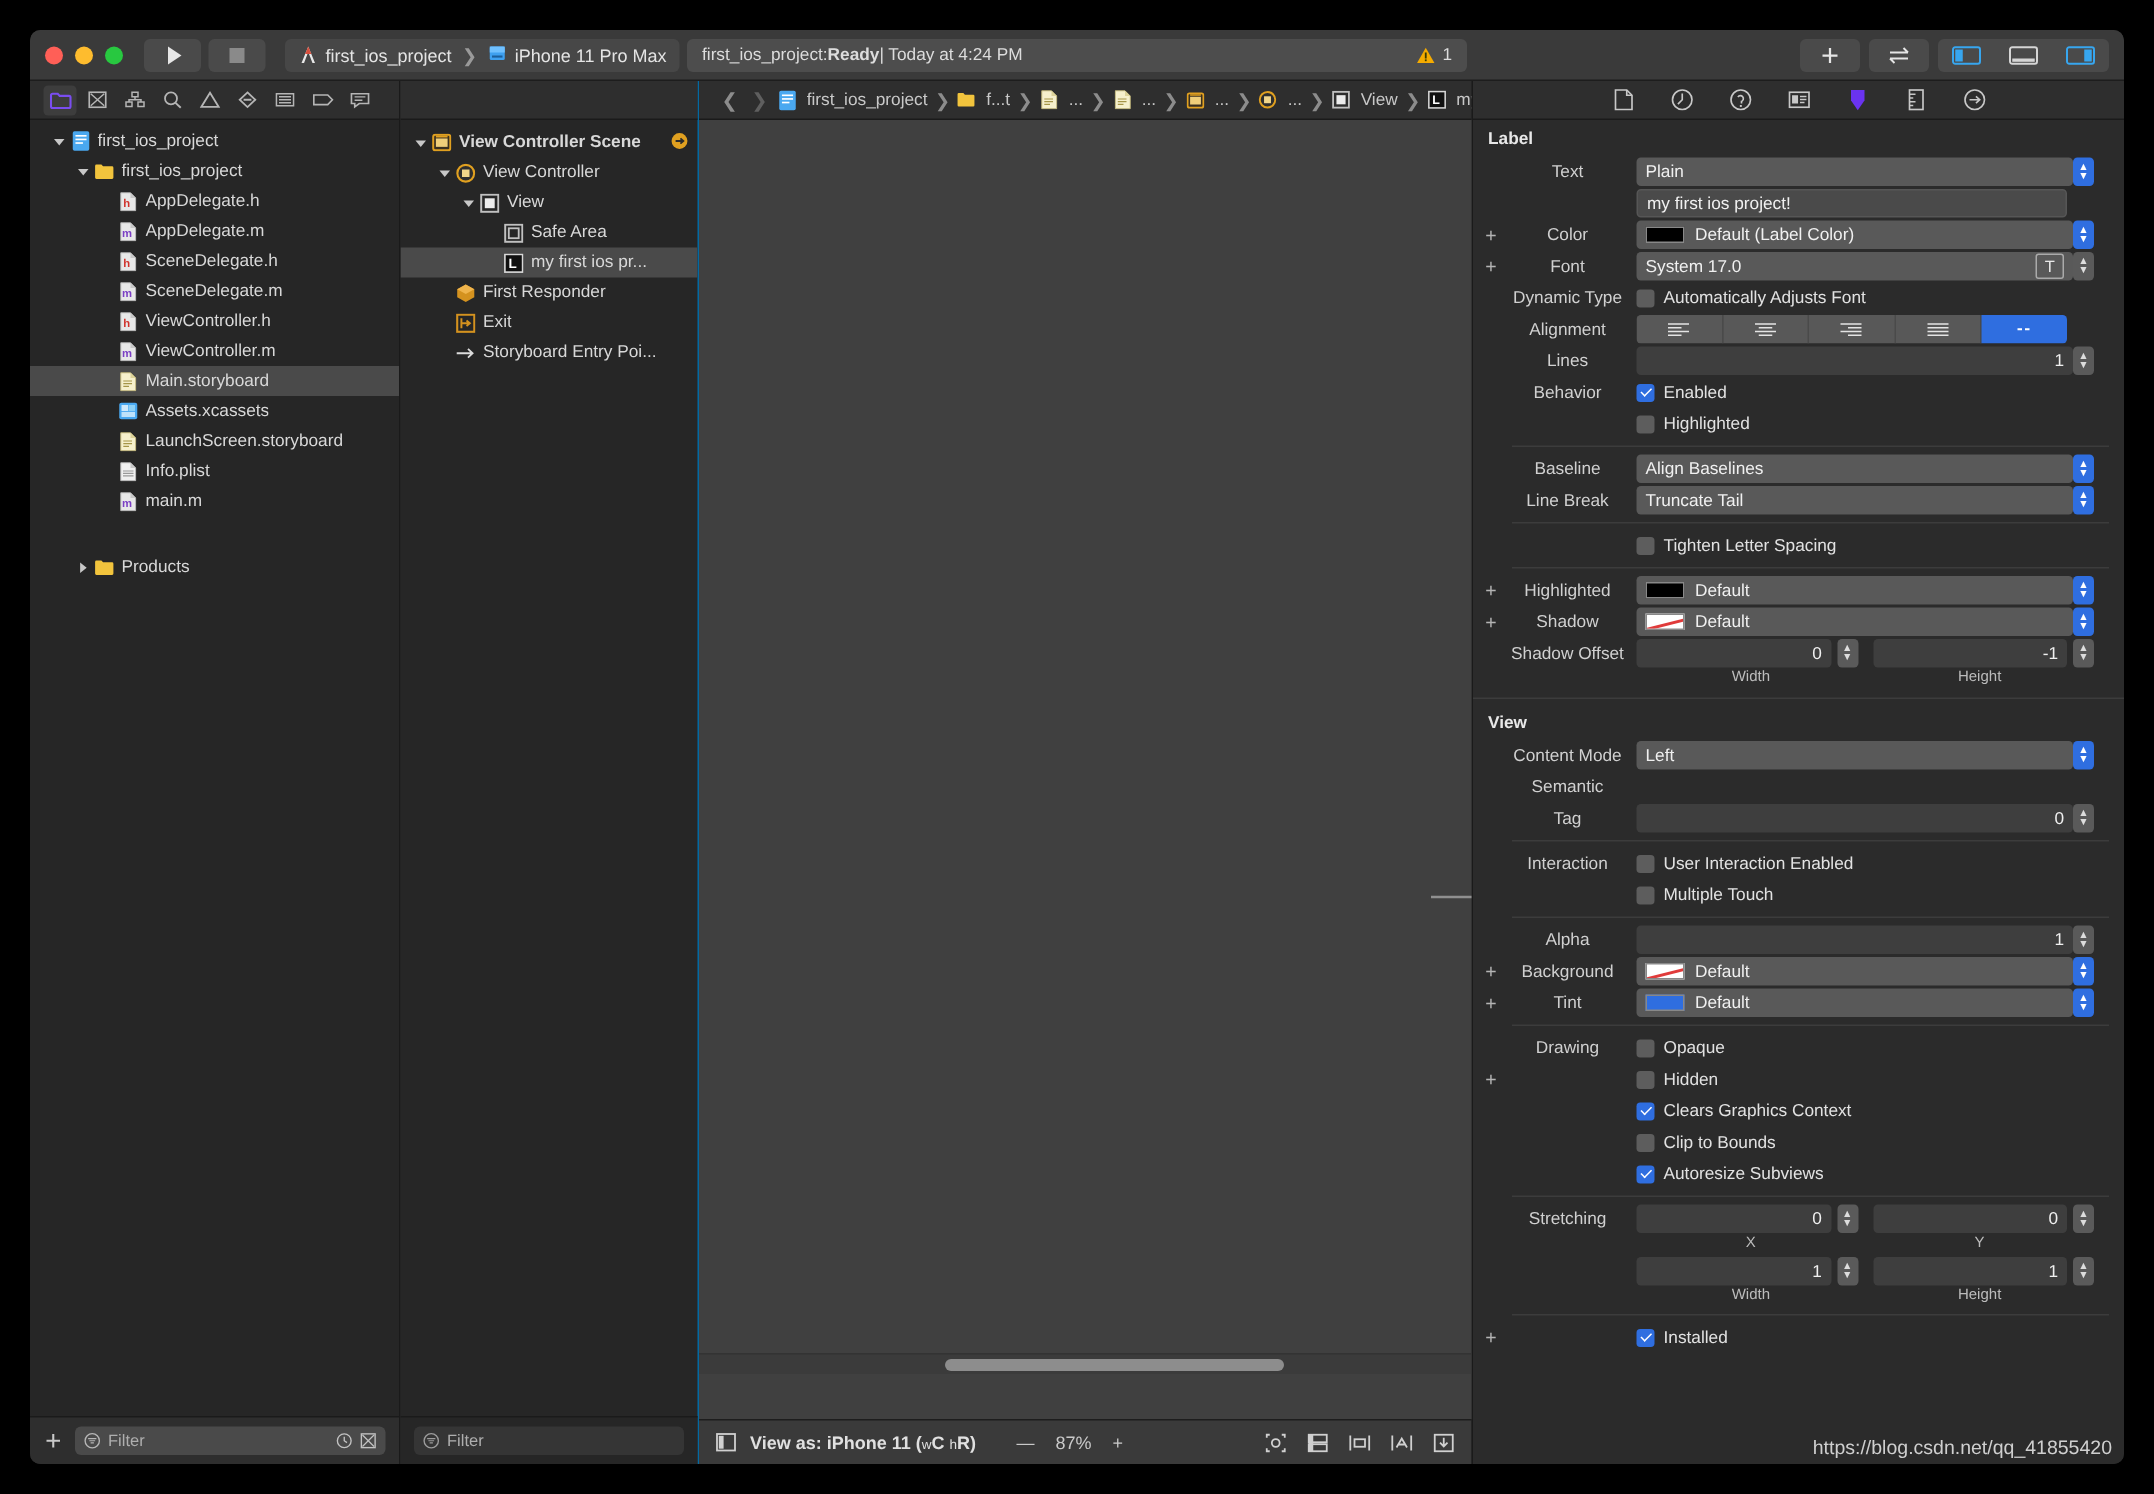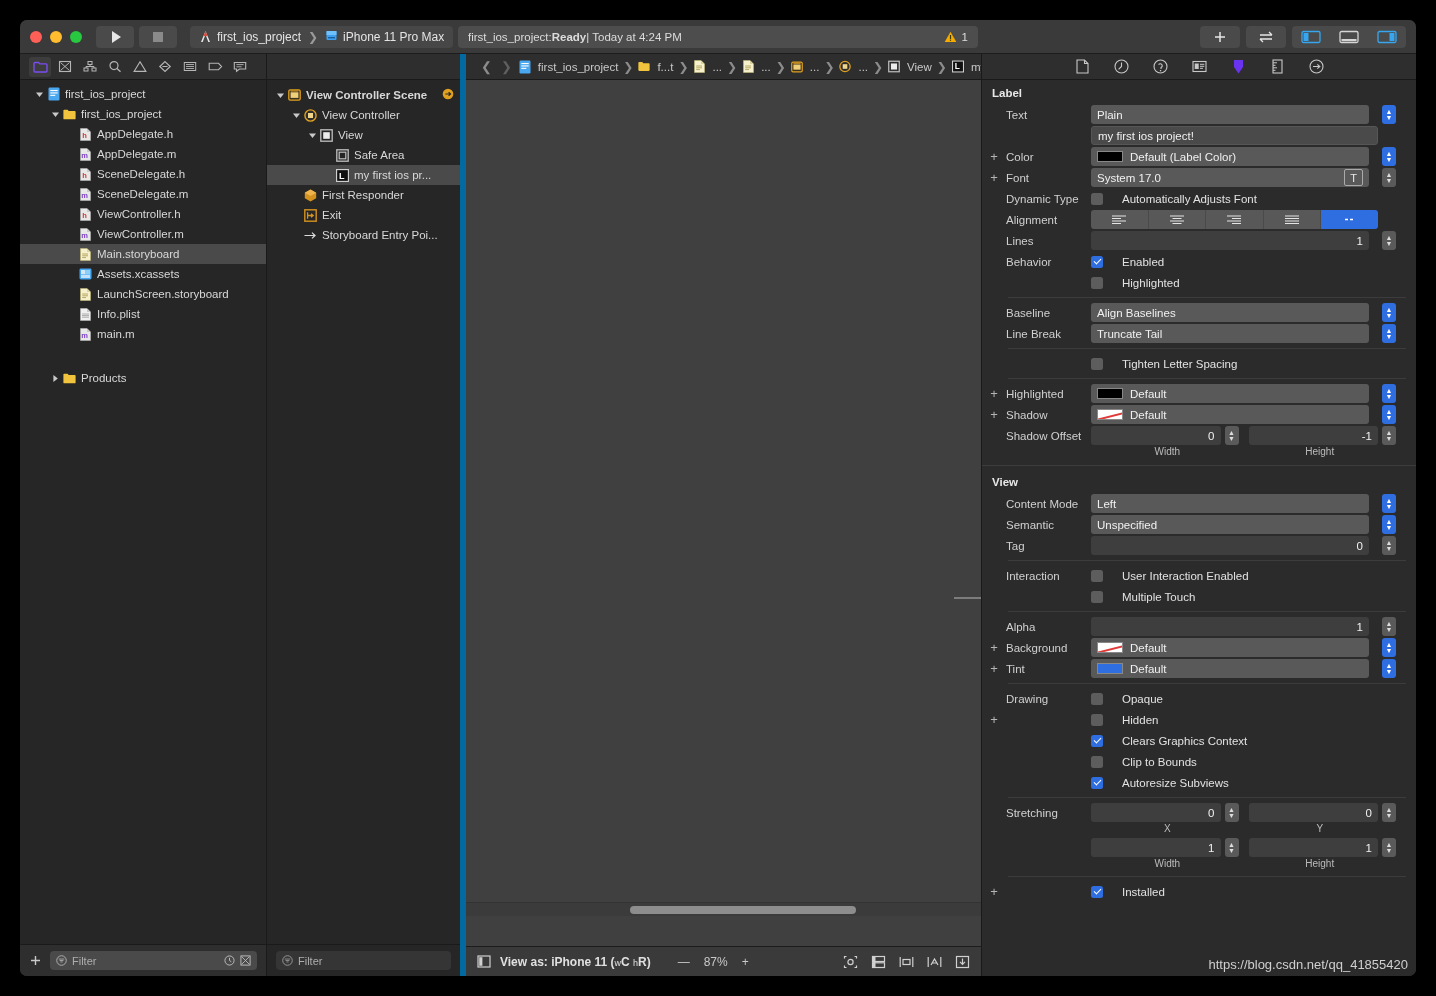--- a/index.html
+++ b/index.html
@@ -100,21 +100,21 @@
   }
   .filterfield{
     flex:1;height:19px;background:#4a4a4a;border-radius:4px;
     display:flex;align-items:center;padding:0 6px;gap:5px;font-size:11px;color:#aeaeae;
   }
   .filterfield .ph{flex:1;}
 
   
   .outline{
     width:199px;min-width:199px;background:#262626;
-    display:flex;flex-direction:column;border-right:6px solid #0369a1;
+    display:flex;flex-direction:column;border-right:1px solid #0369a1;
   }
   .outline-head{height:26px;min-height:26px;background:#2e2e2e;border-bottom:1px solid #1a1a1a;}
   .outline-tree{flex:1;padding-top:5px;overflow:hidden;font-size:11.5px;}
   .outline .filterbar{background:#262626;}
   .outline .filterfield{background:#353535;}
 
   
   .editor{flex:1;display:flex;flex-direction:column;min-width:0;background:#404040;}
   .jumpbar{
     height:26px;min-height:26px;background:#2e2e2e;border-bottom:1px solid #1a1a1a;
@@ -155,22 +155,22 @@
   }
   .itab{width:17px;height:17px;display:flex;align-items:center;justify-content:center;}
 
   .insp-body{flex:1;overflow:hidden;padding-top:2px;}
   .sect-title{font-weight:bold;font-size:11.5px;color:#e8e8e8;padding:5px 0 5px 10px;}
   .hr{height:1px;background:#3c3c3c;margin:4px 10px 4px 26px;}
   .hr.full{margin:5px 0;background:#3c3c3c;}
 
   .frow{display:flex;align-items:center;min-height:21px;padding:1px 20px 1px 0;}
   .fplus{width:24px;text-align:center;color:#b4b4b4;font-size:13px;flex:none;}
-  .flabel{width:85px;text-align:left;padding-right:7px;font-size:11.5px;color:#d0d0d0;flex:none;}
-  .fctl{flex:1;display:flex;align-items:center;gap:13px;min-width:0;}
+  .flabel{width:85px;text-align:center;padding-right:7px;font-size:11.5px;color:#d0d0d0;flex:none;}
+  .fctl{flex:1;display:flex;align-items:center;gap:0;min-width:0;}
 
   .combo{
     flex:1;height:19px;background:#595959;border-radius:3px;
     display:flex;align-items:center;padding:0 6px;font-size:11.5px;color:#f0f0f0;
     position:relative;min-width:0;
   }
   .stepper-blue{
     width:14px;height:19px;background:#2f6ee0;border-radius:3px;flex:none;
     display:flex;flex-direction:column;align-items:center;justify-content:center;color:#fff;font-size:7px;line-height:6px;
   }
@@ -1105,29 +1105,20 @@
               </div>
             <div class="stepper-blue">
                 <span>▲</span>
                 <span>▼</span>
               </div>
           </div>
         </div>
         <div class="frow">
           <div class="fplus"></div>
           <div class="flabel">Semantic</div>
-          <div class="fctl">
-            <div class="combo">
-                <span>Unspecified</span>
-              </div>
-            <div class="stepper-blue">
-                <span>▲</span>
-                <span>▼</span>
-              </div>
-          </div>
         </div>
         <div class="frow">
           <div class="fplus"></div>
           <div class="flabel">Tag</div>
           <div class="fctl">
             <div class="numfield">
                 <span>0</span>
               </div>
             <div class="stepper-gray">
                 <span>▲</span>

